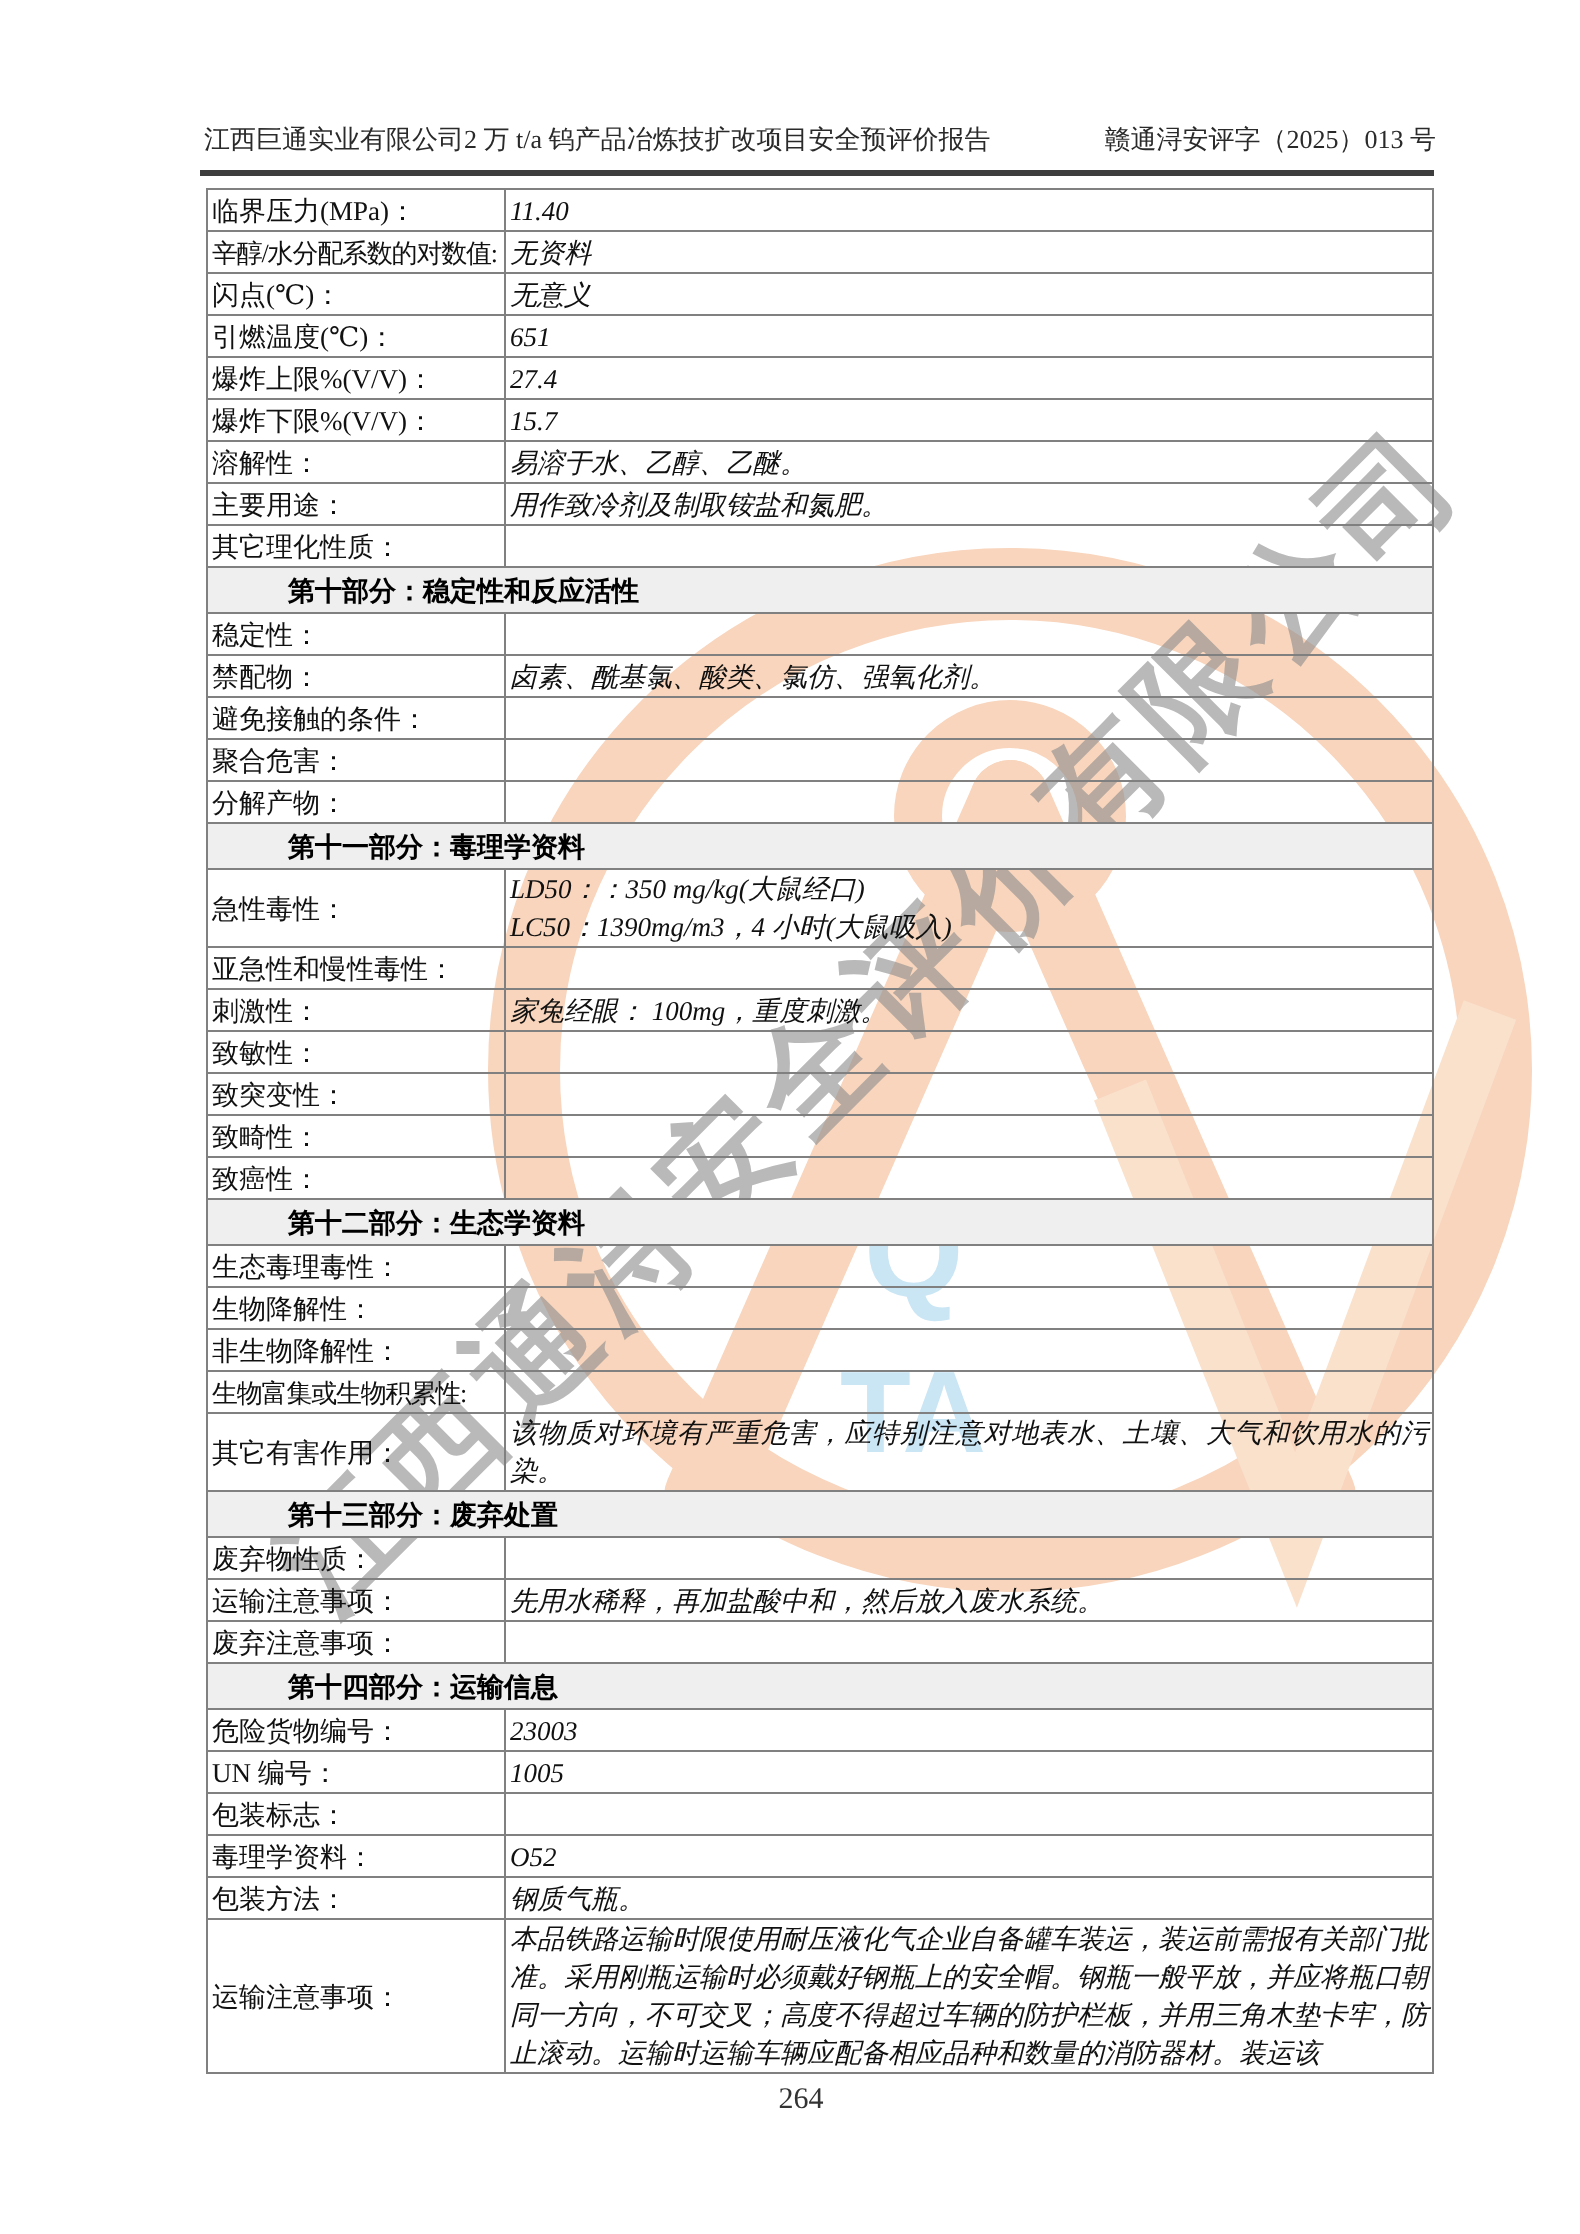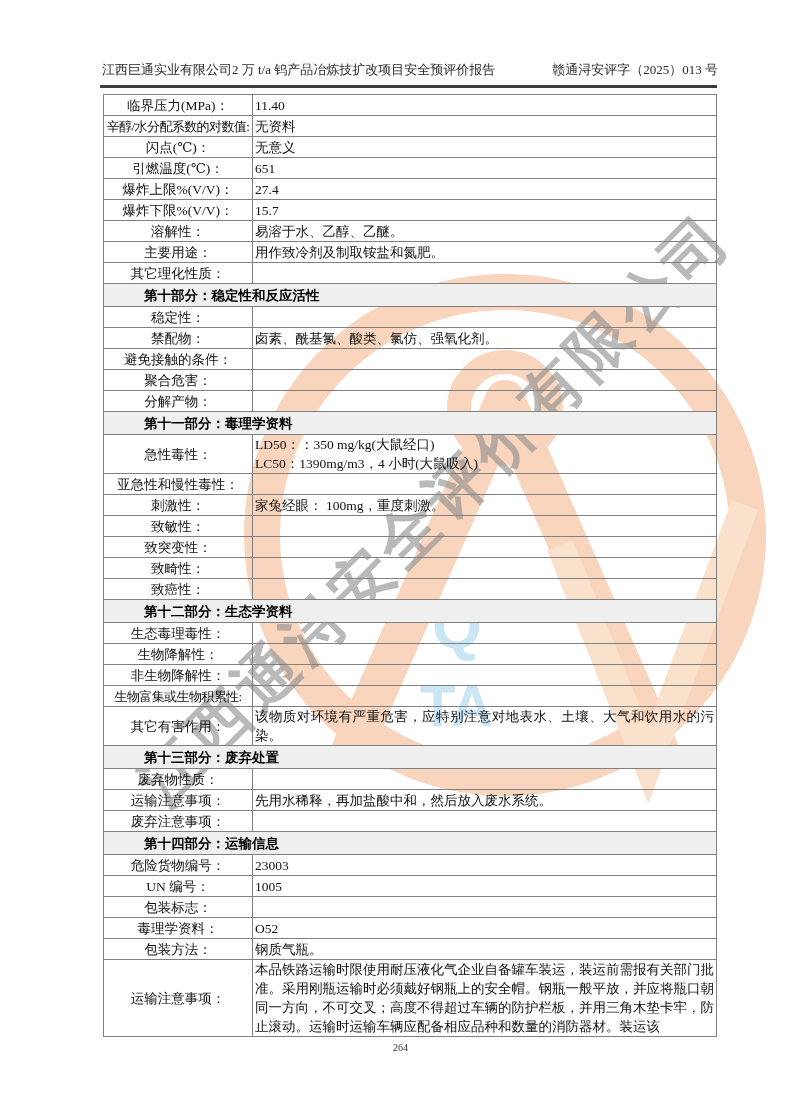--- a/index.html
+++ b/index.html
@@ -20,32 +20,32 @@
   }
   
   table.msds {
     position:absolute; left:103px; top:94px; width:613px;
     border-collapse:collapse; table-layout:fixed;
   }
   table.msds td {
     border:1px solid #808080; font-size:13.5px; line-height:19px;
     padding:0 2px; height:20px; vertical-align:middle; color:#111;
   }
-  td.label { text-align:center; font-size:13px; overflow:hidden; }
+  td.label { font-size:13px; overflow:hidden; }
   td.label.tight { font-size:13px; letter-spacing:-0.6px; white-space:nowrap; }
-  td.value { text-align:left; padding-left:4px; }
+  td.value { text-align:left; padding-left:4px;font-style:italic; }
   td.value.justify { text-align:justify;margin-left:25px; }
   tr.section-row td {
     background:#efefef; font-weight:bold; font-size:13.5px;
     font-family:"Liberation Sans","DejaVu Sans",sans-serif; height:22px; color:#000;padding-left:40px;
   }
   
   .page-number {
     position:absolute; left:103px; top:1042px; width:595px; text-align:center;
-    font-size:10px; color:#333;
+    font-size:15px; color:#333;
   }
   
   .watermark {
     position:absolute; left:0; top:0; width:790px; height:1117px;
     pointer-events:none; mix-blend-mode:multiply;
   }
   .watermark text.company {
     font-family:"Liberation Sans","DejaVu Sans",sans-serif; font-weight:bold;
   }
   .watermark text.blue {

